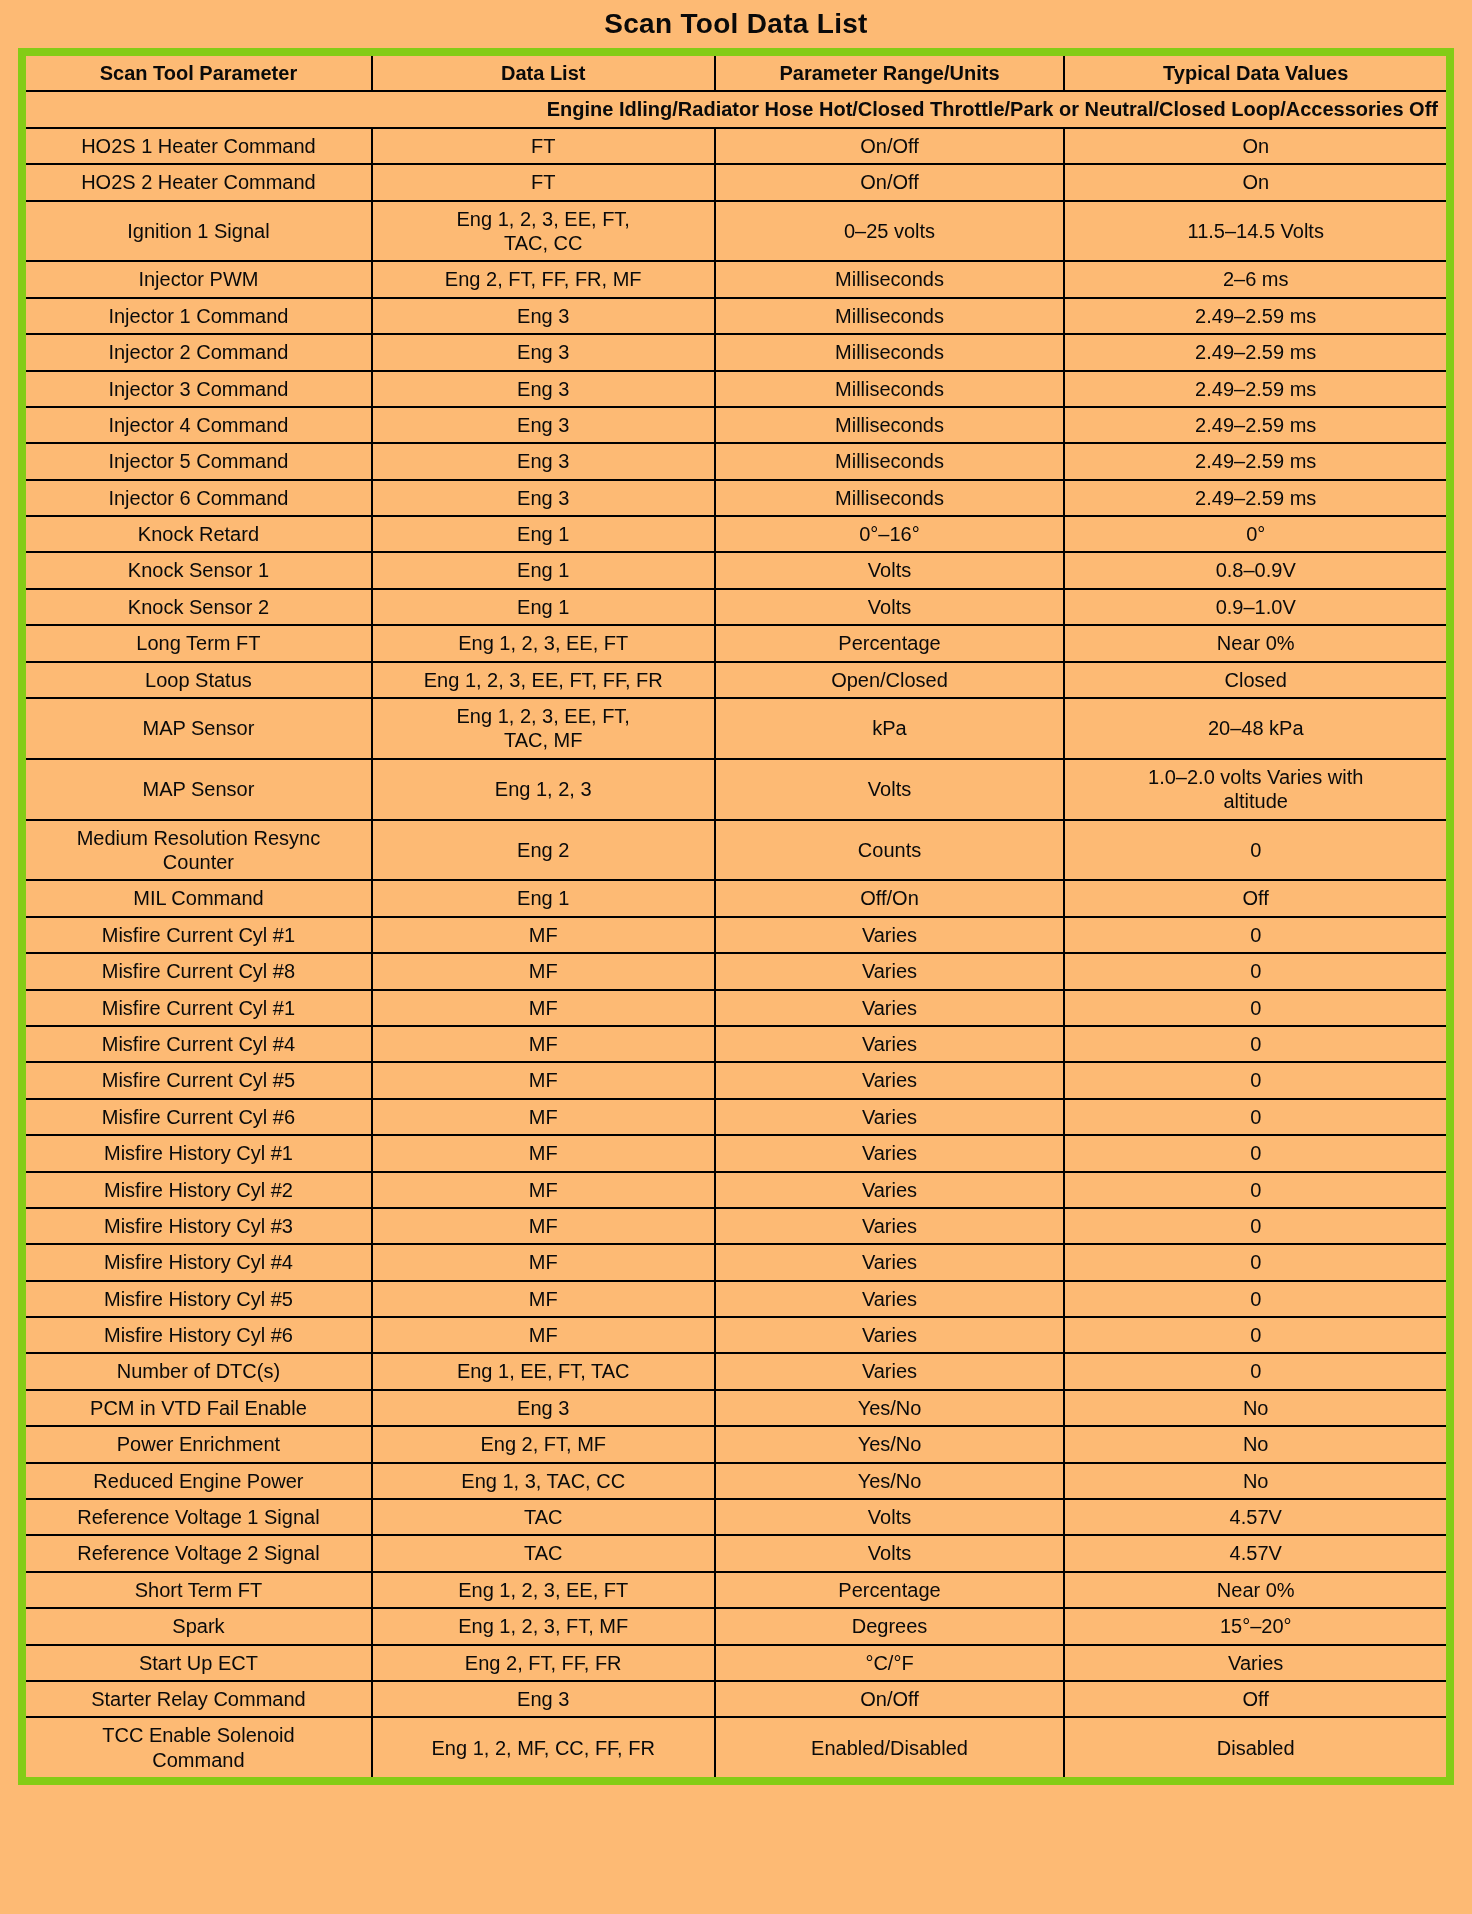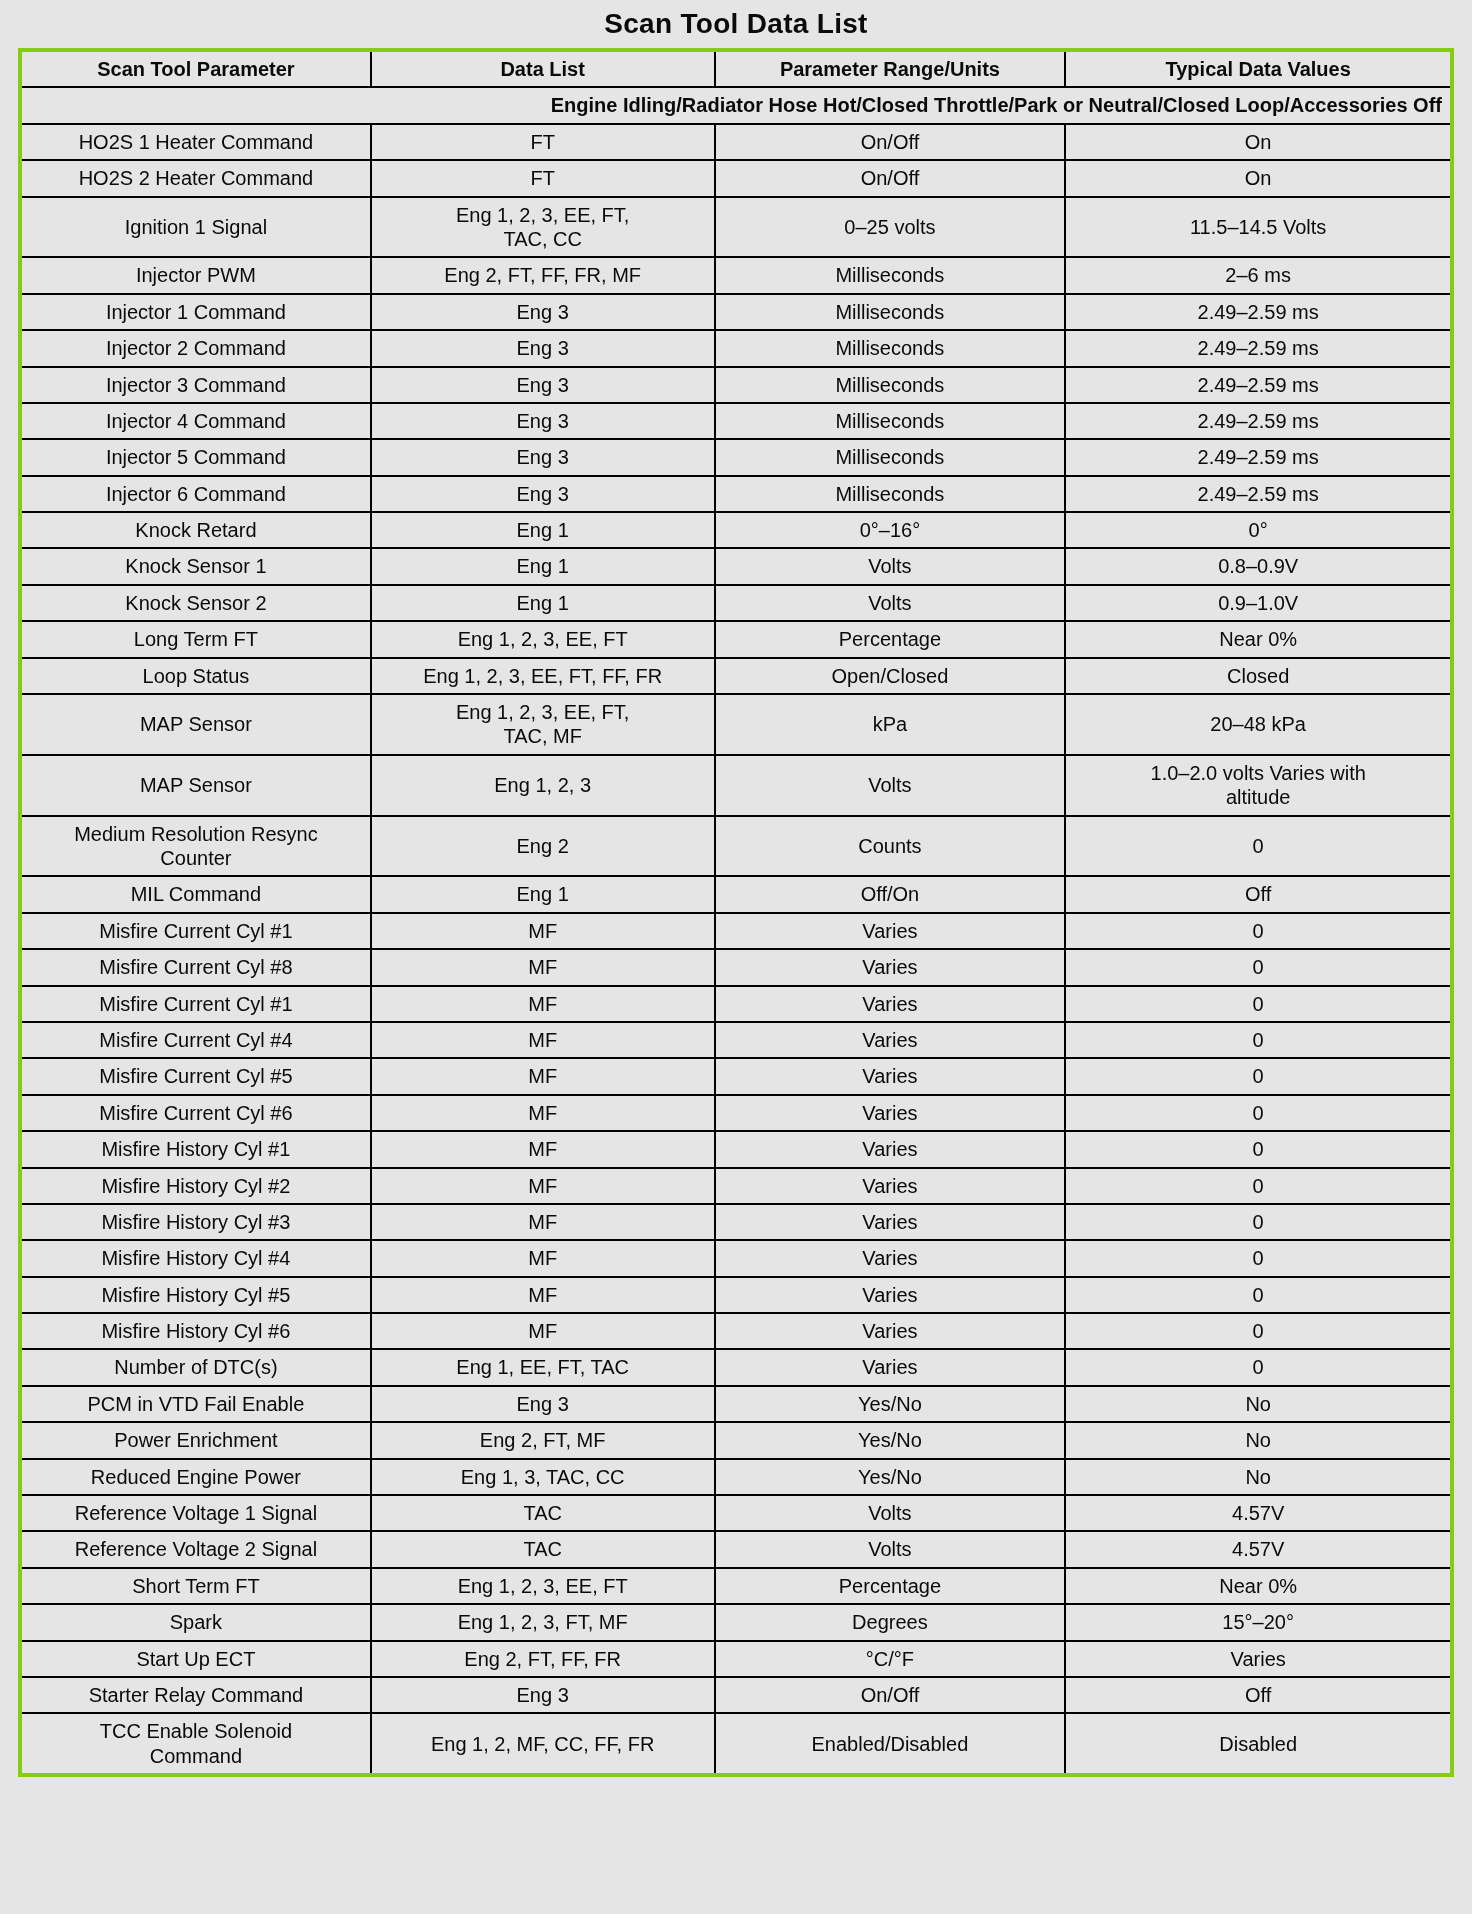--- a/index.html
+++ b/index.html
@@ -8,33 +8,33 @@
     width: 1472px;
     min-height: 1914px;
     background: #ffffff;
     color: #0a0a0a;
     font-family: "Liberation Sans", sans-serif;
   }
   .page {
     width: 1472px;
     min-height: 1914px;
     padding: 6px 18px 16px 18px;
-    background: #e5e5e5;
+    background: #fdba74;
   }
   .title {
     font-size: 28px;
     font-weight: bold;
     text-align: center;
     margin: 2px 0 8px 0;
     letter-spacing: 0.3px;
   }
   table.scan-table {
     width: 100%;
     border-collapse: collapse;
-    border: 4px solid #84cc16;
+    border: 8px solid #84cc16;
     table-layout: fixed;
   }
   table.scan-table th,
   table.scan-table td {
     border: 2px solid #000;
     padding: 5px 8px;
     font-size: 20px;
     line-height: 1.22;
     white-space: pre-line;
     vertical-align: middle;

